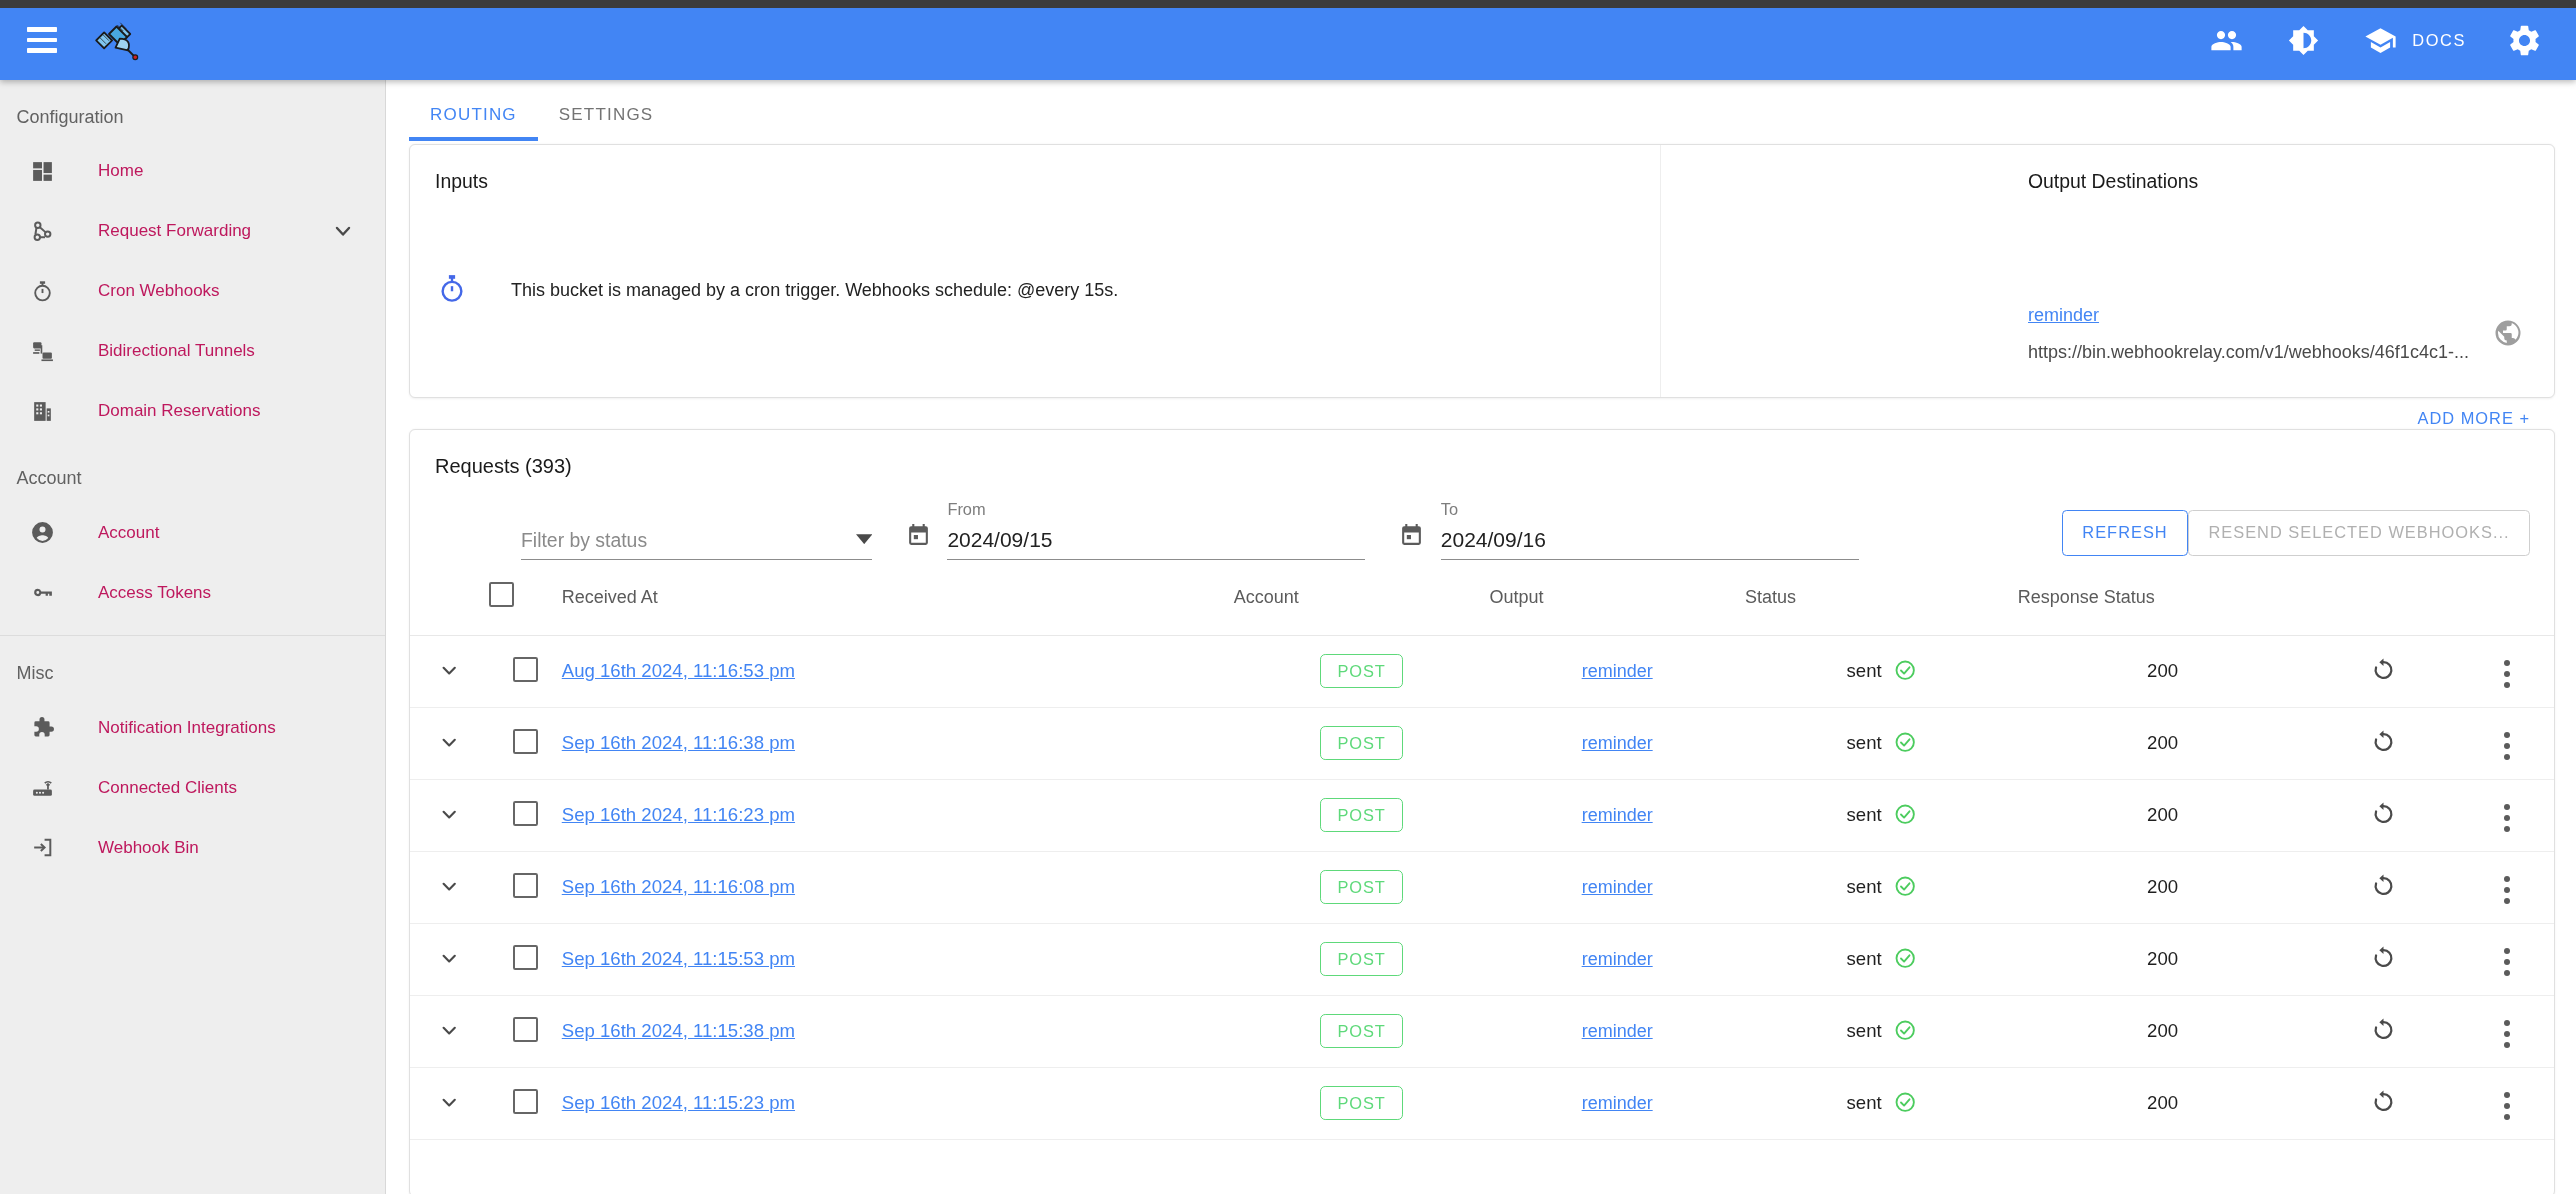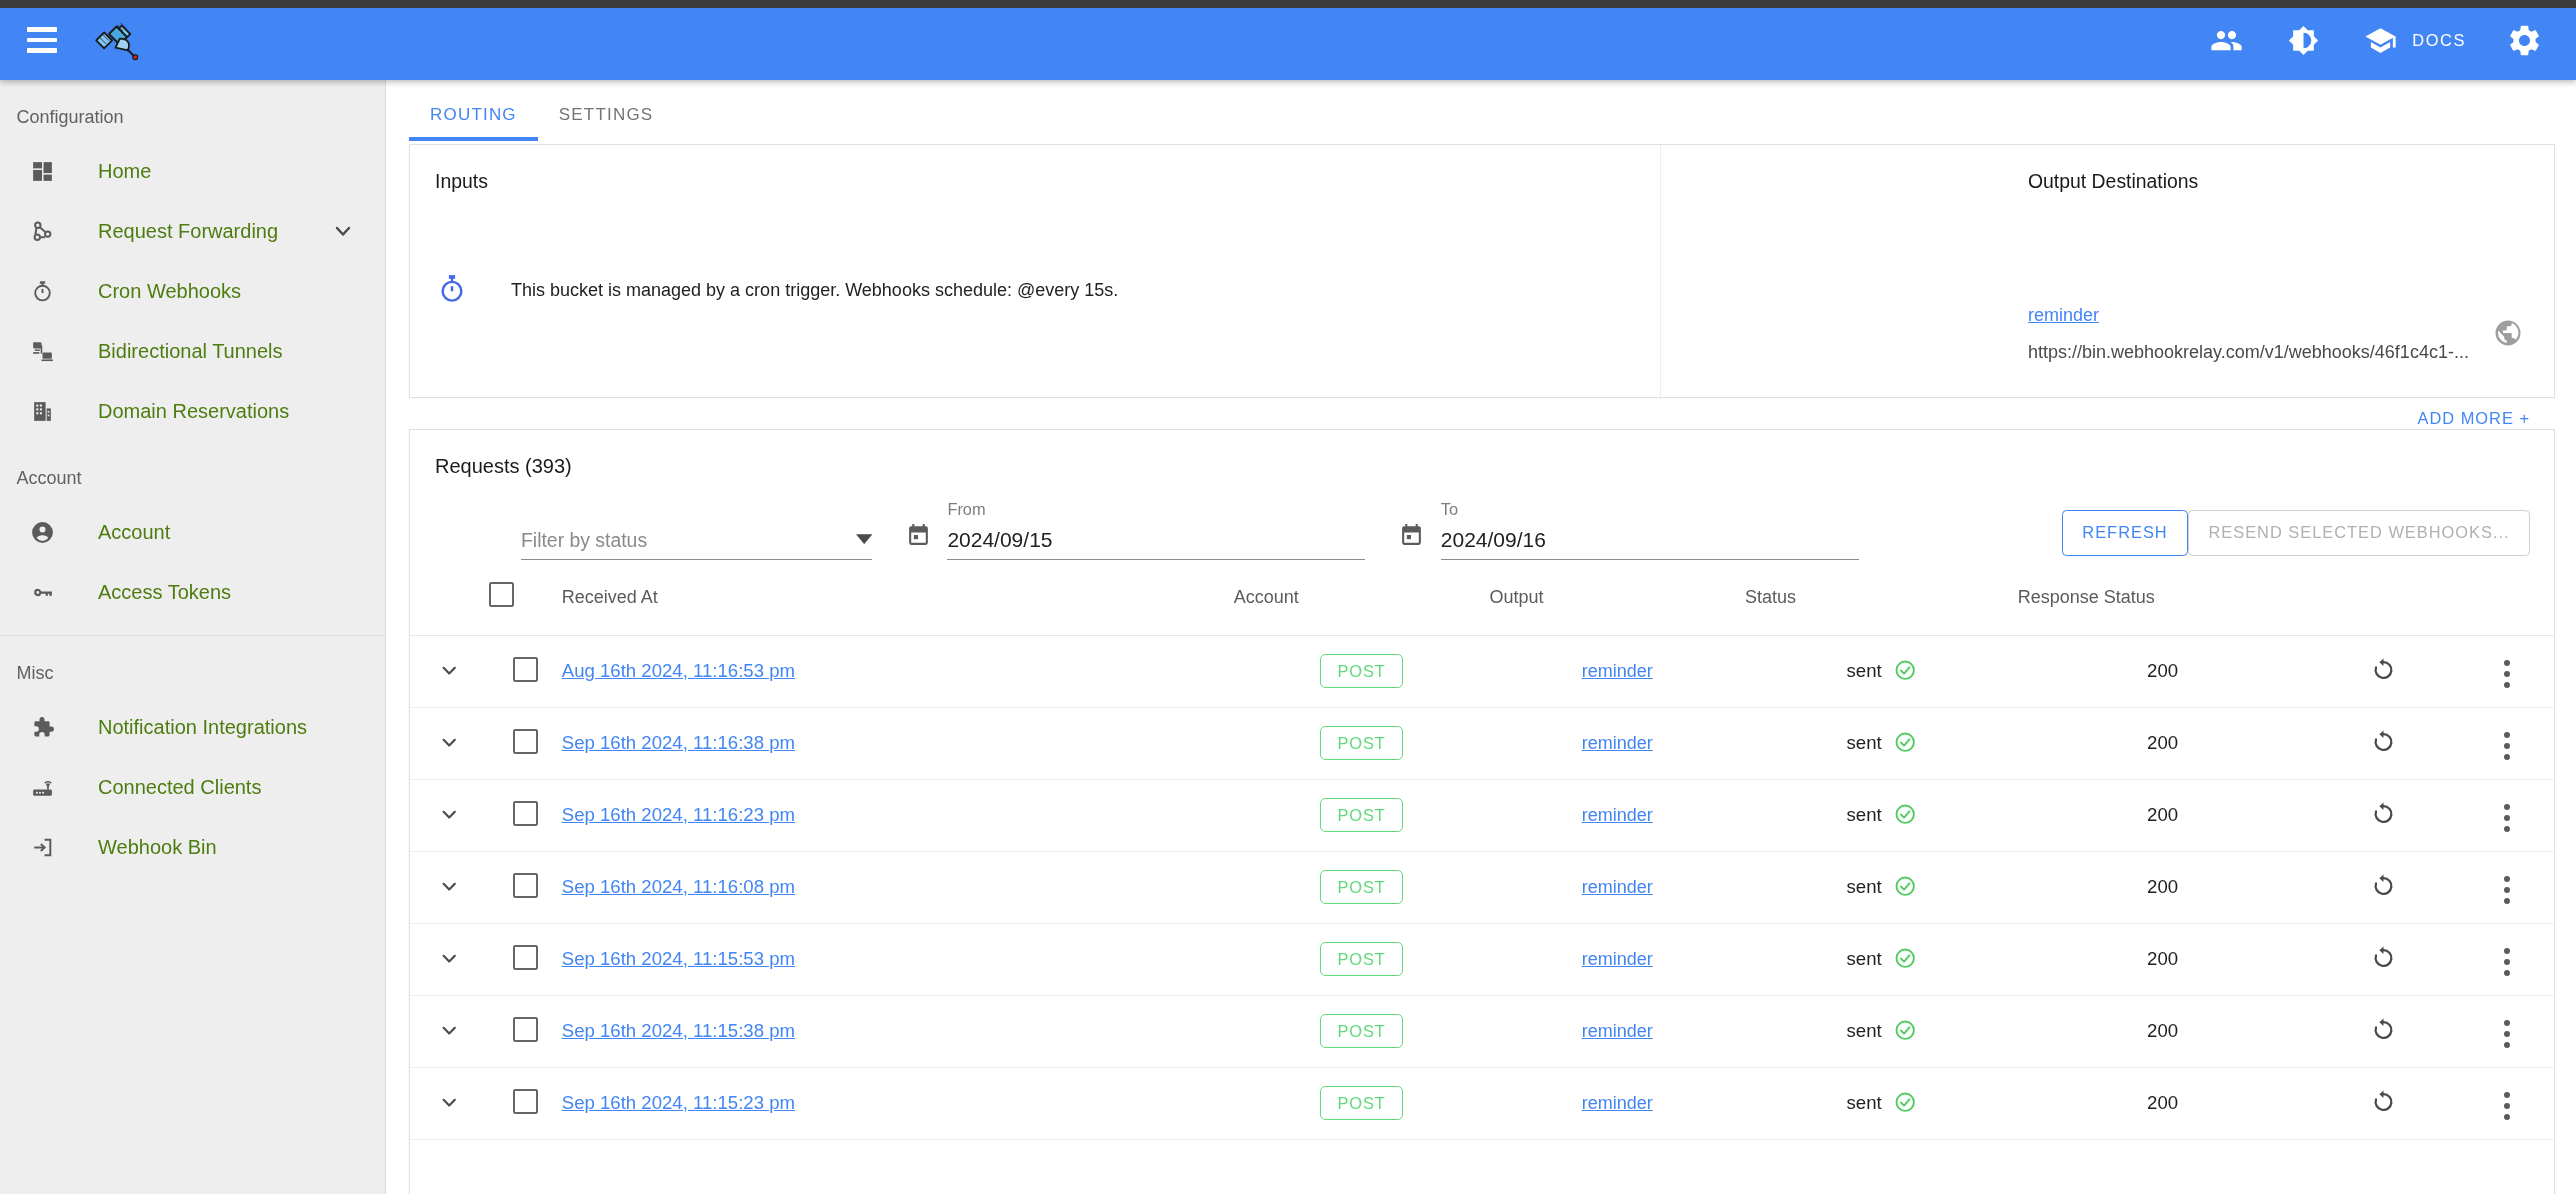--- a/index.html
+++ b/index.html
@@ -48,21 +48,21 @@
   }
   .side-item {
     display: flex; align-items: center; height: 60px;
     padding-left: 25px; cursor: pointer;
   }
   .side-item .si-icon {
     width: 34px; height: 34px; display: flex; align-items: center; justify-content: center;
     flex: 0 0 34px;
   }
   .side-item .si-label {
-    margin-left: 39px; font-size: 20px; color: #4d7c0f; font-weight: 500;
+    margin-left: 39px; font-size: 17px; color: #be185d; font-weight: 500;
     white-space: nowrap;
   }
   .side-item .si-chev { margin-left: auto; margin-right: 30px; display: flex; }
   .side-divider { height: 1.5px; background: #dcdcdc; margin: 12px 0 0 0; }
 
   
   .main {
     position: absolute; top: 80px; left: 388px; width: 2188px; height: 1115px;
     background: #ffffff; overflow: hidden;
   }
@@ -72,21 +72,21 @@
     padding: 0 21px 16.4px 21px; cursor: pointer; position: relative;
   }
   .tab.active { color: #4285f4; }
   .tab.active::after {
     content: ""; position: absolute; left: 0; right: 0; bottom: 0;
     height: 4.5px; background: #4285f4;
   }
 
   .card {
     margin: 3px 21px 12px 21px; background: #fff;
-    border: 1.5px solid #e0e0e0; border-radius: 0;
+    border: 1.5px solid #e0e0e0; border-radius: 6px;
     box-shadow: 0 0.7px 2.2px rgba(0,0,0,.06);
   }
 
   
   .routing-card { height: 254px; position: relative; }
   .routing-cols { display: flex; height: 100%; }
   .routing-col { position: relative; }
   .col-inputs { width: 1251px; border-right: 1.5px solid #eeeeee; }
   .col-outputs { flex: 1; }
   .col-title { font-size: 19.4px; color: #1a1a1a; padding: 25px 0 0 25px; }

